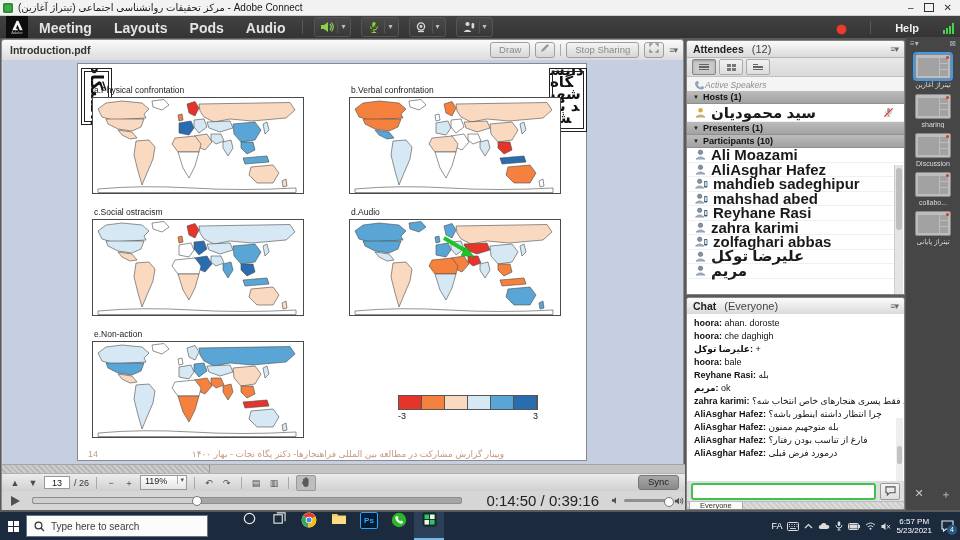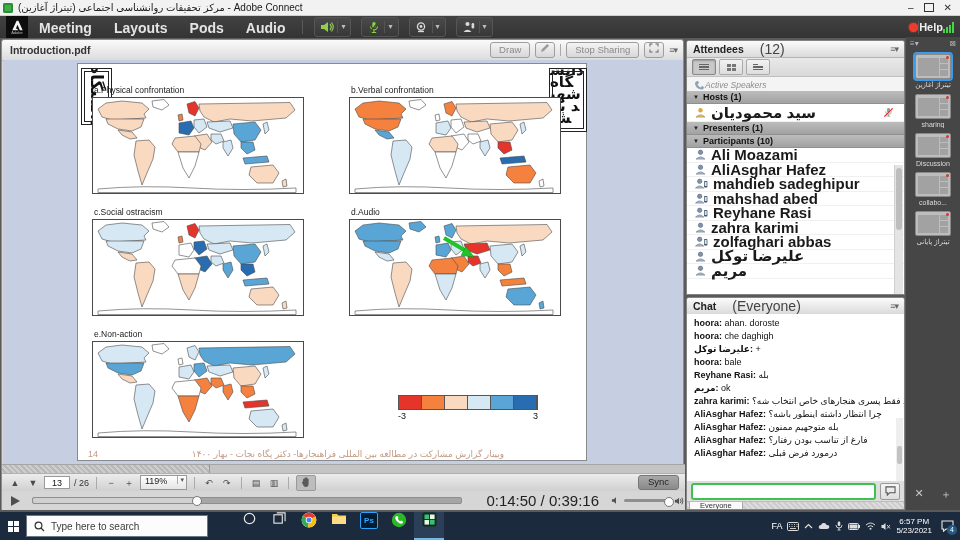--- a/index.html
+++ b/index.html
@@ -14,21 +14,21 @@
   
   #menubar{position:absolute;left:0;top:16px;width:960px;height:22px;background:linear-gradient(#424242,#343434);display:flex;align-items:center;color:#e4e4e4}
   #adobe-logo{width:22px;height:22px;background:#0d0d0d;display:flex;flex-direction:column;align-items:center;justify-content:center;margin-left:6px}
   #adobe-logo svg{display:block}
   #adobe-logo .brand{font-size:4px;color:#bbb;line-height:4px}
   .menu-item{font-size:14px;font-weight:bold;padding:0 11px;height:20px;line-height:22px;cursor:default}
   .mb-sep{width:1px;height:14px;background:#5a5a5a;margin:0 6px}
   .tool-group{display:flex;align-items:center;height:18px;border:1px solid #555;border-radius:3px;background:linear-gradient(#4a4a4a,#383838);margin:0 5px;padding:0 2px}
   .tool-icon{width:20px;height:16px;display:flex;align-items:center;justify-content:center}
   .tool-caret{font-size:8px;color:#bdbdbd;border-left:1px solid #555;padding:0 3px;height:12px;line-height:12px}
-  #mb-right{margin-left:auto;display:flex;align-items:center;gap:0;padding-right:6px}
+  #mb-right{margin-left:auto;display:flex;align-items:flex-end;gap:24px;padding-right:6px}
   #record-dot{width:9px;height:9px;border-radius:50%;background:#ef3b2d;box-shadow:0 0 2px #ef3b2d}
   #help-label{font-size:11px;font-weight:bold;color:#eee}
   #signal-bars{display:flex;align-items:flex-end;gap:1px;height:11px}
   #signal-bars span{width:2px;background:#45d445;display:block}
   
   #share-pod{position:absolute;left:1px;top:39px;width:683px;height:471px;background:#d9d9d9;border:1px solid #8c8c8c;border-radius:3px 3px 0 0;box-sizing:border-box}
   #share-head{position:absolute;left:0;top:0;width:100%;height:20px;background:linear-gradient(#fafafa,#dcdcdc);border-bottom:1px solid #b5b5b5;border-radius:3px 3px 0 0;display:flex;align-items:center}
   #share-title{font-size:10.5px;font-weight:bold;color:#333;padding-left:8px}
   #share-controls{margin-left:auto;display:flex;align-items:center;gap:5px;padding-right:6px}
   .gbtn{height:14px;border:1px solid #9e9e9e;border-radius:3px;background:linear-gradient(#f4f4f4,#d7d7d7);font-size:9.5px;color:#8a8a8a;padding:0 8px;line-height:13px}
@@ -68,21 +68,21 @@
   #prog-knob{position:absolute;top:-2px;width:8px;height:8px;background:#fdfdfd;border:1px solid #777;border-radius:50%}
   #pb-time{font-size:15px;color:#222;margin-left:24px;white-space:nowrap}
   #vol-wrap{display:flex;align-items:center;gap:4px;margin-left:12px}
   #vol-track{position:relative;width:46px;height:3px;background:#8f8f8f;border-radius:2px}
   #vol-knob{position:absolute;top:-2.5px;left:40px;width:8px;height:8px;background:#fdfdfd;border:1px solid #777;border-radius:50%}
   
   .pod{position:absolute;background:#ebebeb;border:1px solid #838383;border-radius:3px 3px 0 0;box-sizing:border-box;overflow:hidden}
   #attendees-pod{left:686px;top:40px;width:219px;height:255px}
   .pod-head{height:16px;background:linear-gradient(#fbfbfb,#dadada);border-bottom:1px solid #b5b5b5;display:flex;align-items:center;padding:0 6px}
   .pod-title{font-size:10.5px;font-weight:bold;color:#222}
-  .pod-count{font-size:14px;color:#444;margin-left:16px}
+  .pod-count{font-size:11px;color:#444;margin-left:8px}
   .pod-head .podmenu{margin-left:auto}
   #att-viewbar{height:18px;background:linear-gradient(#e9e9e9,#d9d9d9);border-bottom:1px solid #c0c0c0;display:flex;align-items:center;gap:3px;padding-left:5px}
   .viewbtn{width:22px;height:14px;border:1px solid #aaa;border-radius:2px;background:linear-gradient(#f2f2f2,#ddd);display:flex;align-items:center;justify-content:center;gap:1px}
   .viewbtn.sel{background:#cicici;background:#c9c9c9;border-color:#888;box-shadow:inset 0 1px 2px rgba(0,0,0,.25)}
   .vb-bars{display:flex;flex-direction:column;gap:1px}
   .vb-bars i{display:block;width:10px;height:1.5px;background:#666}
   .vb-grid{display:grid;grid-template-columns:4px 4px;grid-gap:1px}
   .vb-grid i{width:4px;height:3px;background:#777}
   #active-speakers{height:16px;background:#f4f4f4;border-bottom:1px solid #d8d8d8;display:flex;align-items:center;padding-left:7px}
   #active-speakers span{font-size:8.5px;font-style:italic;color:#8d8d8d}

